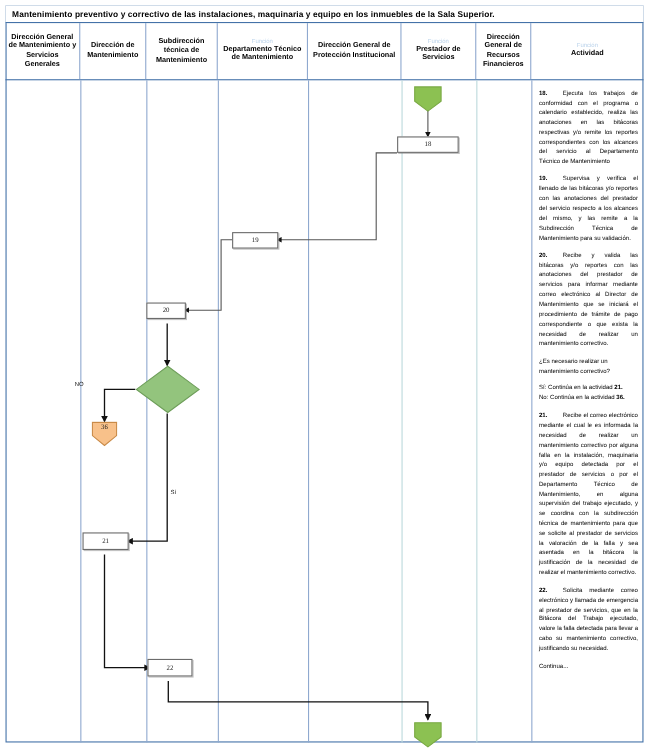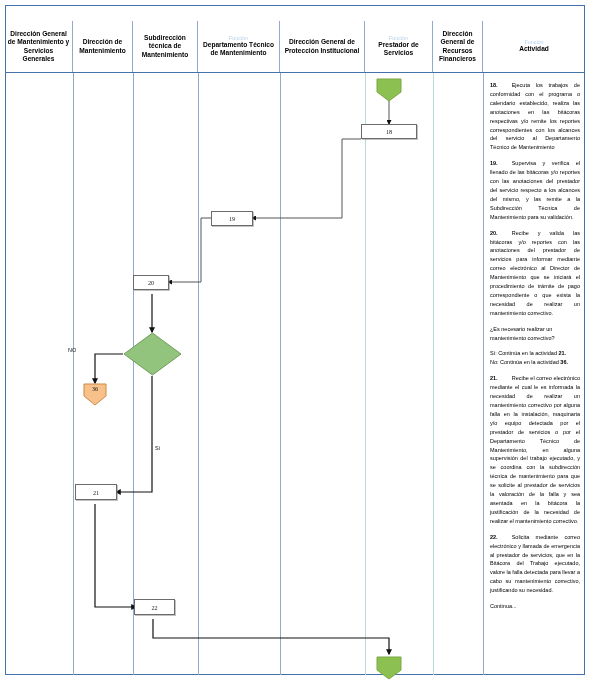--- a/index.html
+++ b/index.html
@@ -206,20 +206,23 @@
     overflow: visible;
   }
 </style>
 </head>
 <body>
 
 <div id="page">
 
   <div class="outer-frame"></div>
 
+  <div class="title-bar">
+    <span class="title-text">Mantenimiento preventivo y correctivo de las instalaciones, maquinaria y equipo en los inmuebles de la Sala Superior.</span>
+  </div>
 
   <div class="header-row">
     <div class="hdr-cell" style="width:68px">
       <span class="hdr-label">Dirección General de Mantenimiento y Servicios Generales</span>
     </div>
     <div class="hdr-cell" style="width:60px">
       <span class="hdr-label">Dirección de Mantenimiento</span>
     </div>
     <div class="hdr-cell" style="width:65px">
       <span class="hdr-label">Subdirección técnica de Mantenimiento</span>

